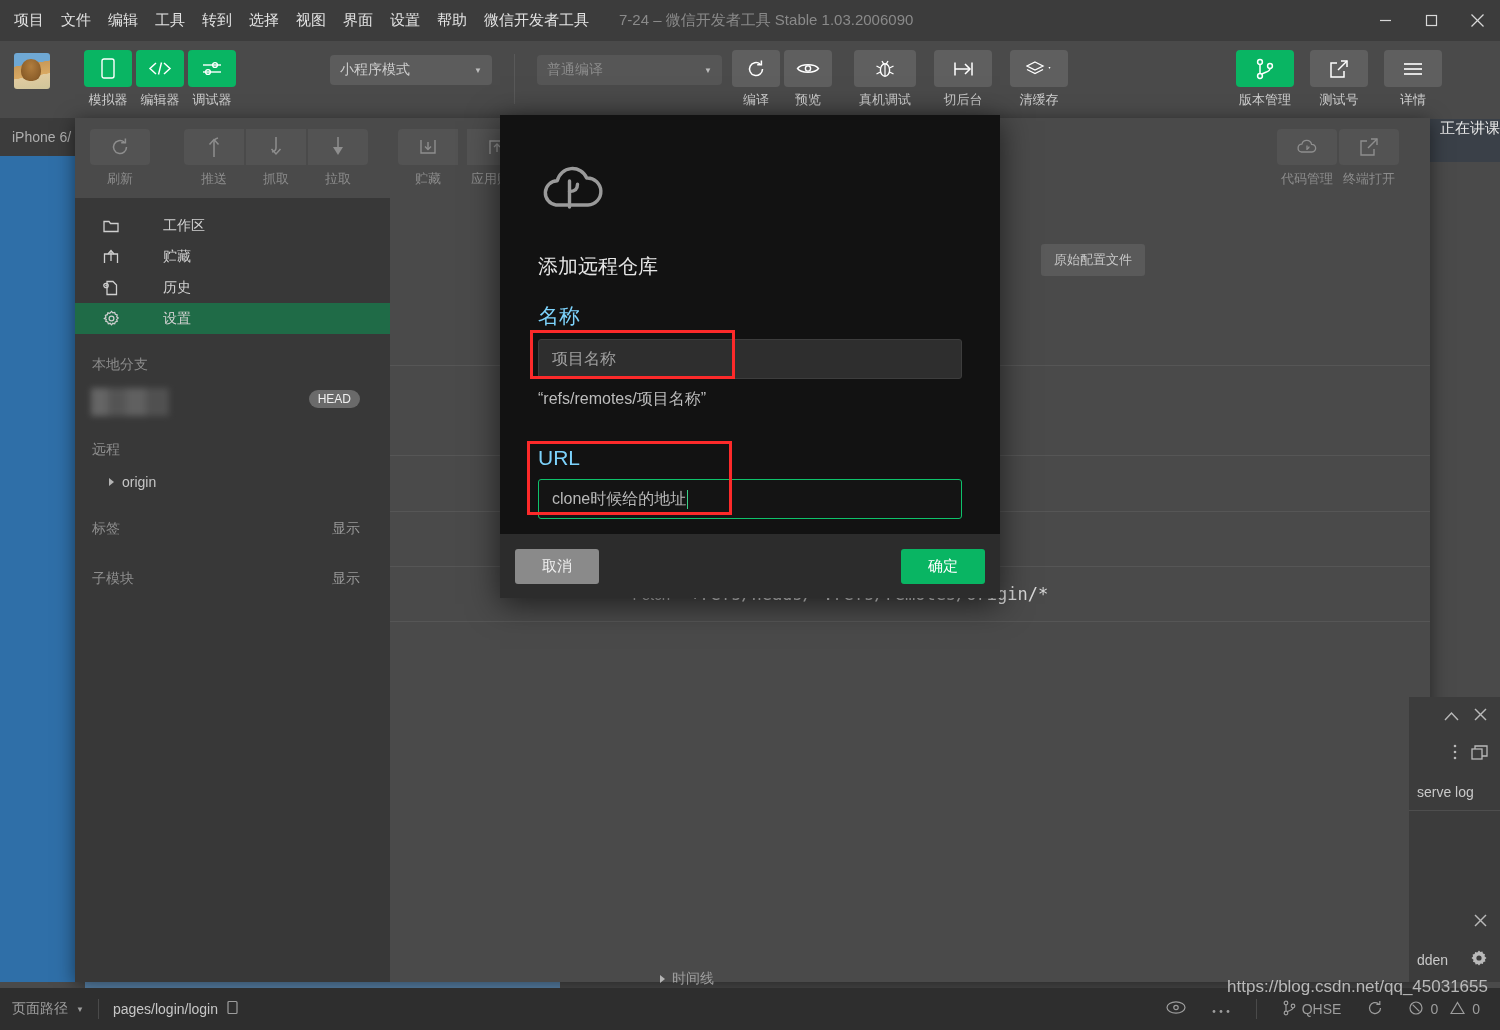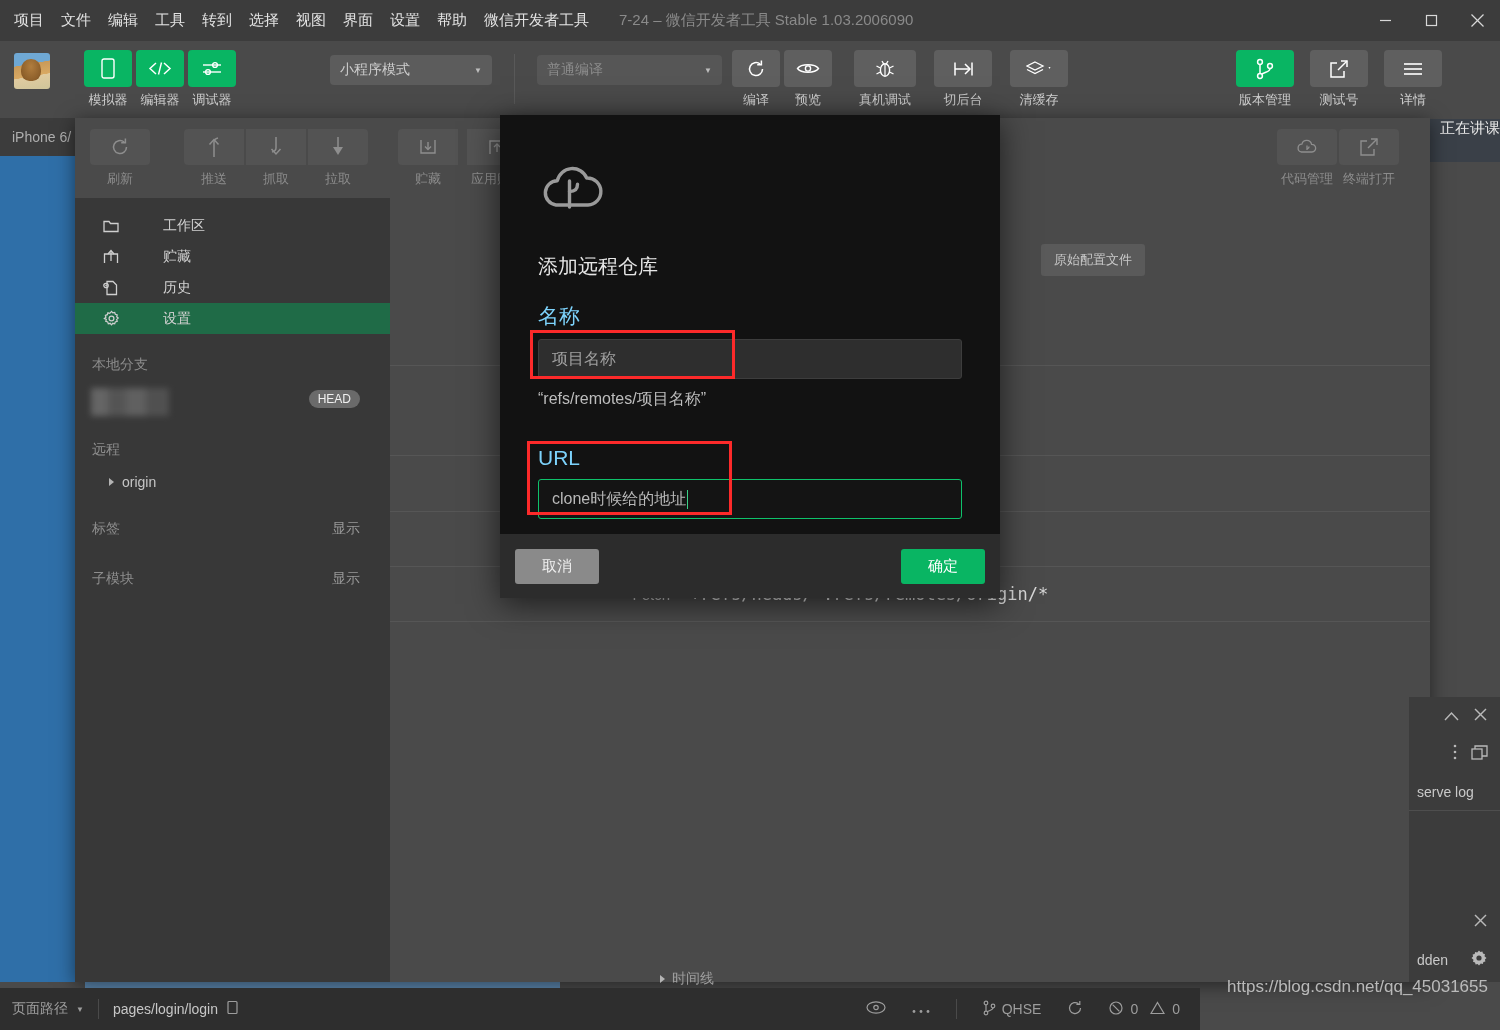--- a/index.html
+++ b/index.html
@@ -140,21 +140,21 @@
   }
 
   
   .dt { position:absolute; right:0; top:697px; width:91px; height:285px; background:#3c3c3c; }
   .dt-row { display:flex; align-items:center; justify-content:flex-end; color:#b9b9b9; height:38px; padding-right:12px; gap:14px; }
   .dt-sep { border-bottom:1px solid #4e4e4e; }
   .dt-txt { color:#c9c9c9; font-size:14px; white-space:nowrap; }
 
   
   .status {
-    position:absolute; left:0; bottom:0; width:1200px; height:42px; background:#2e2e2e;
+    position:absolute; left:0; bottom:0; width:1500px; height:42px; background:#2e2e2e;
     display:flex; align-items:center; color:#9d9d9d; font-size:14px;
   }
   .status .seg { display:flex; align-items:center; gap:8px; }
   .status .vline { width:1px; height:20px; background:#4a4a4a; margin:0 14px; }
   .timeline { position:absolute; left:660px; bottom:42px; color:#9d9d9d; font-size:14px; display:flex; gap:7px; align-items:center; }
 
   .wm {
     position:absolute; right:12px; bottom:33px; color:#cfcfcf; font-size:17px; opacity:.85;
     font-family:"Liberation Sans", sans-serif; white-space:nowrap;
   }

